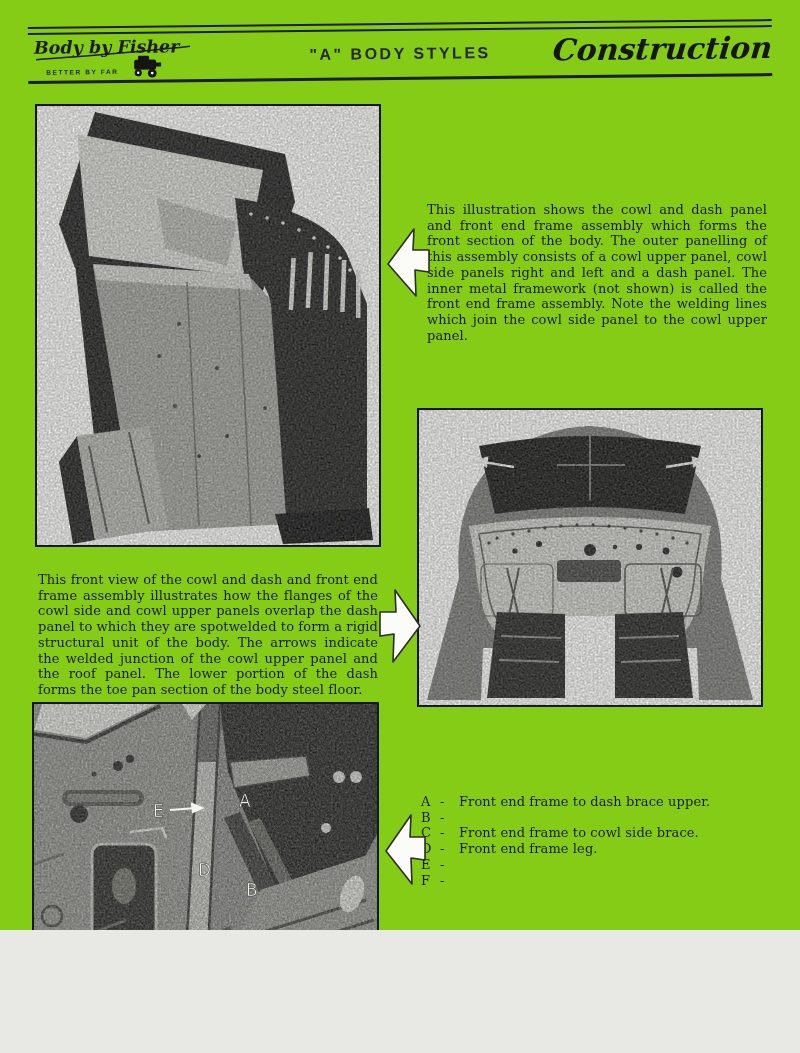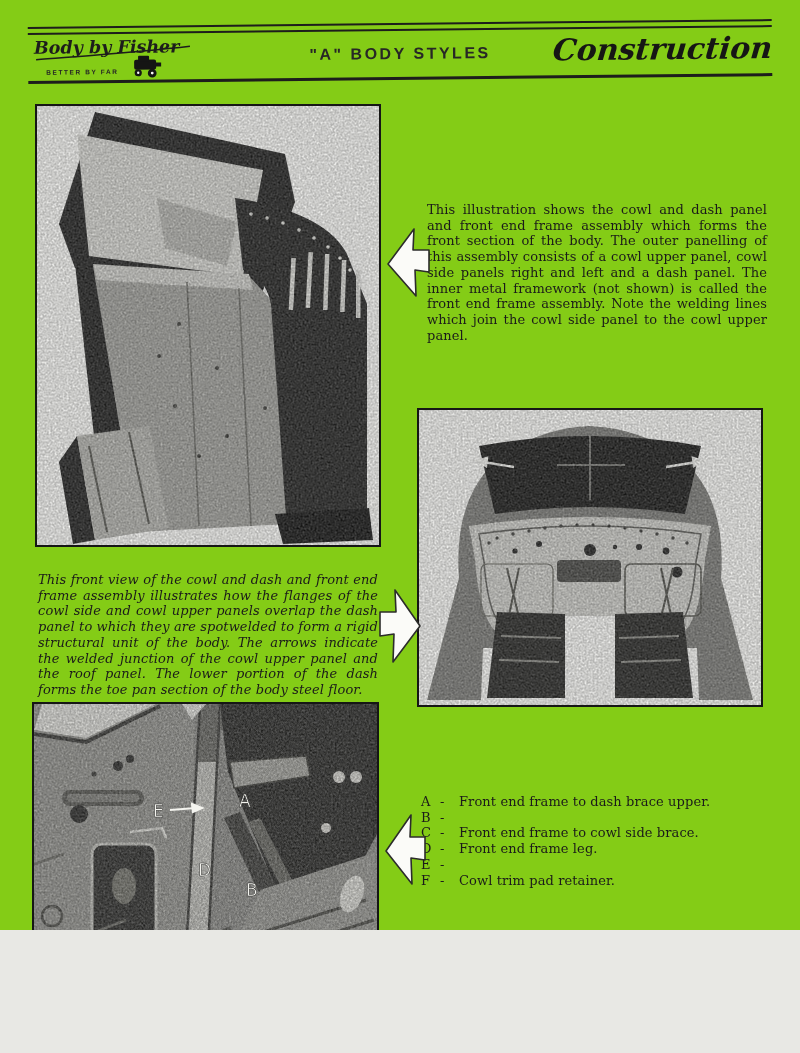--- a/index.html
+++ b/index.html
@@ -30,21 +30,21 @@
   .photo svg{display:block;width:100%;height:100%;}
   .photo1{left:35px;top:104px;width:346px;height:443px;}
   .photo2{left:417px;top:408px;width:346px;height:299px;}
   .photo3{left:32px;top:702px;width:347px;height:291px;}
   
   .copy{
     position:absolute;font-size:13px;line-height:15.7px;text-align:justify;
     color:#1b1b1a;letter-spacing:.1px;
   }
   .tb1{left:427px;top:189px;width:340px;}
-  .tb2{left:38px;top:559px;width:340px;font-style:italic;}
+  .tb2{left:38px;top:559px;width:340px;}
   .tb3{left:421px;top:792px;width:352px;text-align:left;}
   .tb3 .intro{text-align:justify;}
   .legend{margin:2px 0 0 0;padding:0;list-style:none;}
   .legend-row{display:flex;line-height:15.7px;}
   .legend-letter{width:15px;flex:0 0 15px;}
   .legend-sep{width:19px;flex:0 0 19px;text-align:left;padding-left:4px;}
   .legend-desc{flex:1;}
   .note{margin-top:15px;}
   
   .blockarrow{position:absolute;}
@@ -340,21 +340,20 @@
         <span class="legend-sep">-</span>
         <span class="legend-desc">Front end frame leg.</span>
       </li>
       <li class="legend-row">
         <span class="legend-letter">E</span>
         <span class="legend-sep">-</span>
       </li>
       <li class="legend-row">
         <span class="legend-letter">F</span>
         <span class="legend-sep">-</span>
-        <span class="legend-desc">Cowl trim pad retainer.</span>
       </li>
     </ul>
   </div>
 
   <svg class="blockarrow arrow3" viewBox="0 0 44 79">
     <polygon points="3,41 28,5 27,27 42,27 42,50 28,48 29,74" fill="#fbfbf8" stroke="#2c2c2b" stroke-width="1.6" stroke-linejoin="round"></polygon>
   </svg>
 
   <div class="pagenum">17</div>
 </div>

